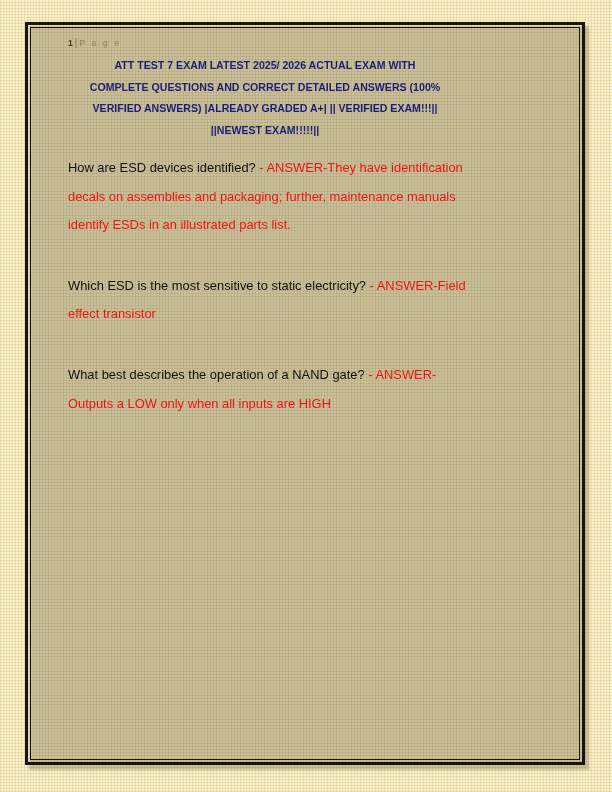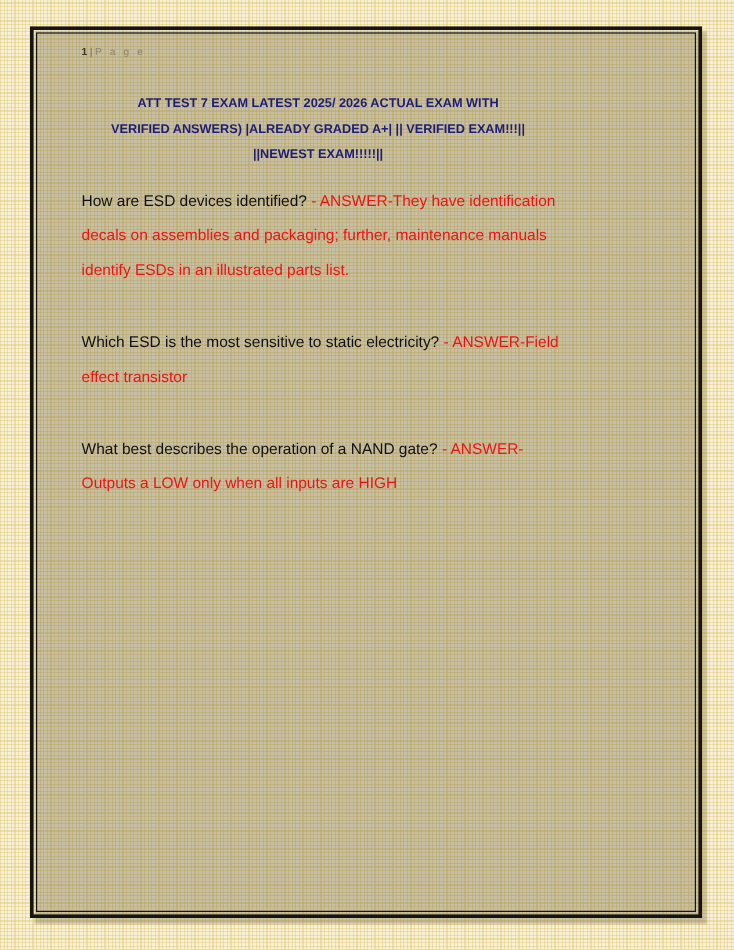--- a/index.html
+++ b/index.html
@@ -99,21 +99,21 @@
     padding: 0 2px;
   }
   #page-header .pg-word {
     color: #8d8566;
     letter-spacing: 2.2px;
     font-size: 8.5px;
   }
 
   
   #doc-title {
-    margin: 27px 24px 0 24px;
+    margin: 6px 24px 0 24px;
     text-align: center;
     color: #1d1d78;
     font-weight: bold;
     font-size: 10.6px;
     line-height: 21.5px;
   }
   #doc-title .tline {
     display: block;
     white-space: nowrap;
   }
@@ -148,20 +148,21 @@
 <div id="page-frame-inner"></div>
 
 <div id="page-content">
 
   <div id="page-header">
     <span class="pg-num">1</span><span class="pg-sep">|</span><span class="pg-word">P a g e</span>
   </div>
 
   <div id="doc-title">
     <span class="tline">ATT TEST 7 EXAM LATEST 2025/ 2026 ACTUAL EXAM WITH</span>
+    <span class="tline">COMPLETE QUESTIONS AND CORRECT DETAILED ANSWERS (100%</span>
     <span class="tline">VERIFIED ANSWERS) |ALREADY GRADED A+| || VERIFIED EXAM!!!||</span>
     <span class="tline">||NEWEST EXAM!!!!!||</span>
   </div>
 
   <div id="qa-list">
 
     <div class="qa-block">
       <span class="qa-question">How are ESD devices identified? </span><span class="qa-answer">- ANSWER-They have identification decals on assemblies and packaging; further, maintenance manuals identify ESDs in an illustrated parts list.</span>
     </div>
 

